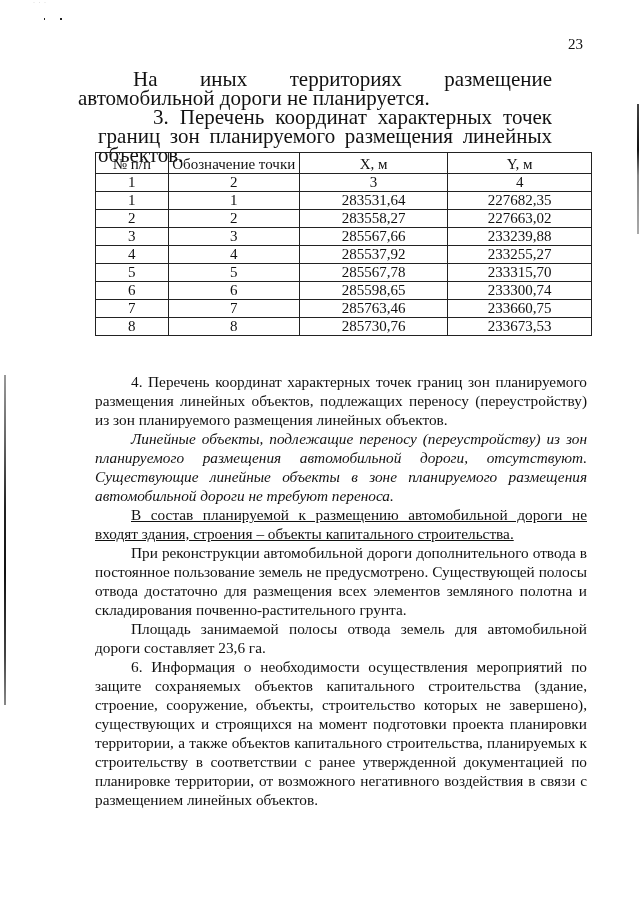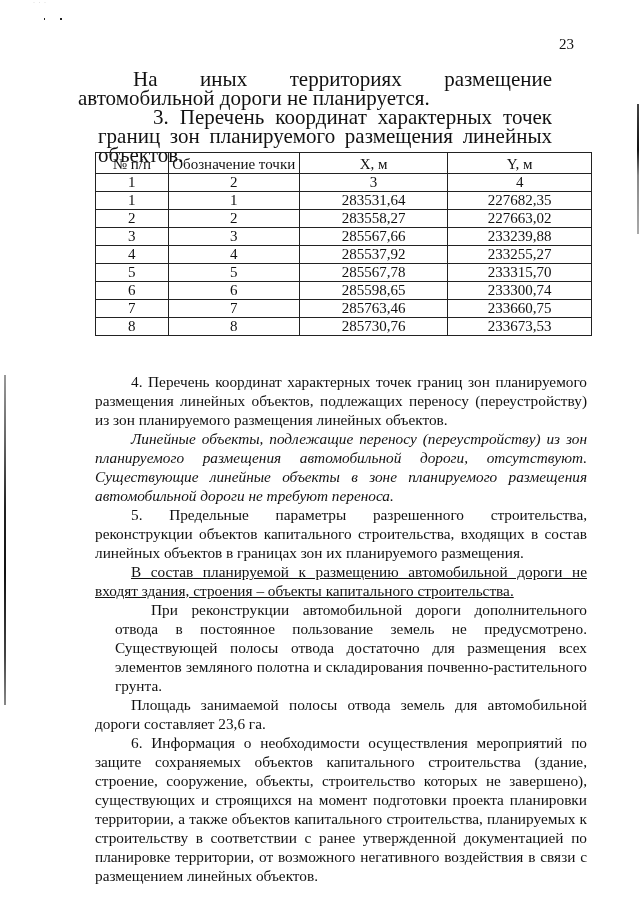--- a/index.html
+++ b/index.html
@@ -40,21 +40,21 @@
     .edge-line-right {
       position: absolute;
       left: 637px;
       top: 104px;
       width: 2px;
       height: 130px;
       background: linear-gradient(to bottom, #444 0%, #111 35%, #888 55%, #aaa 100%);
     }
     .page-number {
       position: absolute;
-      right: 66px;
+      right: 57px;
       top: 36px;
       font-size: 15px;
     }
     .content {
       position: absolute;
       left: 78px;
       top: 66px;
       width: 492px;
       font-size: 21px;
       line-height: 19px;
@@ -178,18 +178,17 @@
       <td>8</td>
       <td>285730,76</td>
       <td>233673,53</td>
     </tr>
   </tbody>
 </table>
 
 <div class="content-2">
   <p class="para" style="text-indent:36px;">4. Перечень координат характерных точек границ зон планируемого размещения линейных объектов, подлежащих переносу (переустройству) из зон планируемого размещения линейных объектов.</p>
   <p class="para" style="text-indent:36px;font-style:italic;">Линейные объекты, подлежащие переносу (переустройству) из зон планируемого размещения автомобильной дороги, отсутствуют. Существующие линейные объекты в зоне планируемого размещения автомобильной дороги не требуют переноса.</p>
-  <p class="para" style="text-indent:36px;">5. Предельные параметры разрешенного строительства, реконструкции объектов капитального строительства, входящих в состав линейных объектов в границах зон их планируемого размещения.</p>
   <p class="para" style="text-indent:36px;text-decoration:underline;">В состав планируемой к размещению автомобильной дороги не входят здания, строения – объекты капитального строительства.</p>
-  <p class="para" style="text-indent:36px;margin-left:20px;">При реконструкции автомобильной дороги дополнительного отвода в постоянное пользование земель не предусмотрено. Существующей полосы отвода достаточно для размещения всех элементов земляного полотна и складирования почвенно-растительного грунта.</p>
+  <p class="para" style="text-indent:36px;">При реконструкции автомобильной дороги дополнительного отвода в постоянное пользование земель не предусмотрено. Существующей полосы отвода достаточно для размещения всех элементов земляного полотна и складирования почвенно-растительного грунта.</p>
   <p class="para" style="text-indent:36px;">Площадь занимаемой полосы отвода земель для автомобильной дороги составляет 23,6 га.</p>
   <p class="para" style="text-indent:36px;">6. Информация о необходимости осуществления мероприятий по защите сохраняемых объектов капитального строительства (здание, строение, сооружение, объекты, строительство которых не завершено), существующих и строящихся на момент подготовки проекта планировки территории, а также объектов капитального строительства, планируемых к строительству в соответствии с ранее утвержденной документацией по планировке территории, от возможного негативного воздействия в связи с размещением линейных объектов.</p>
 </div>
 
 </body></html>

